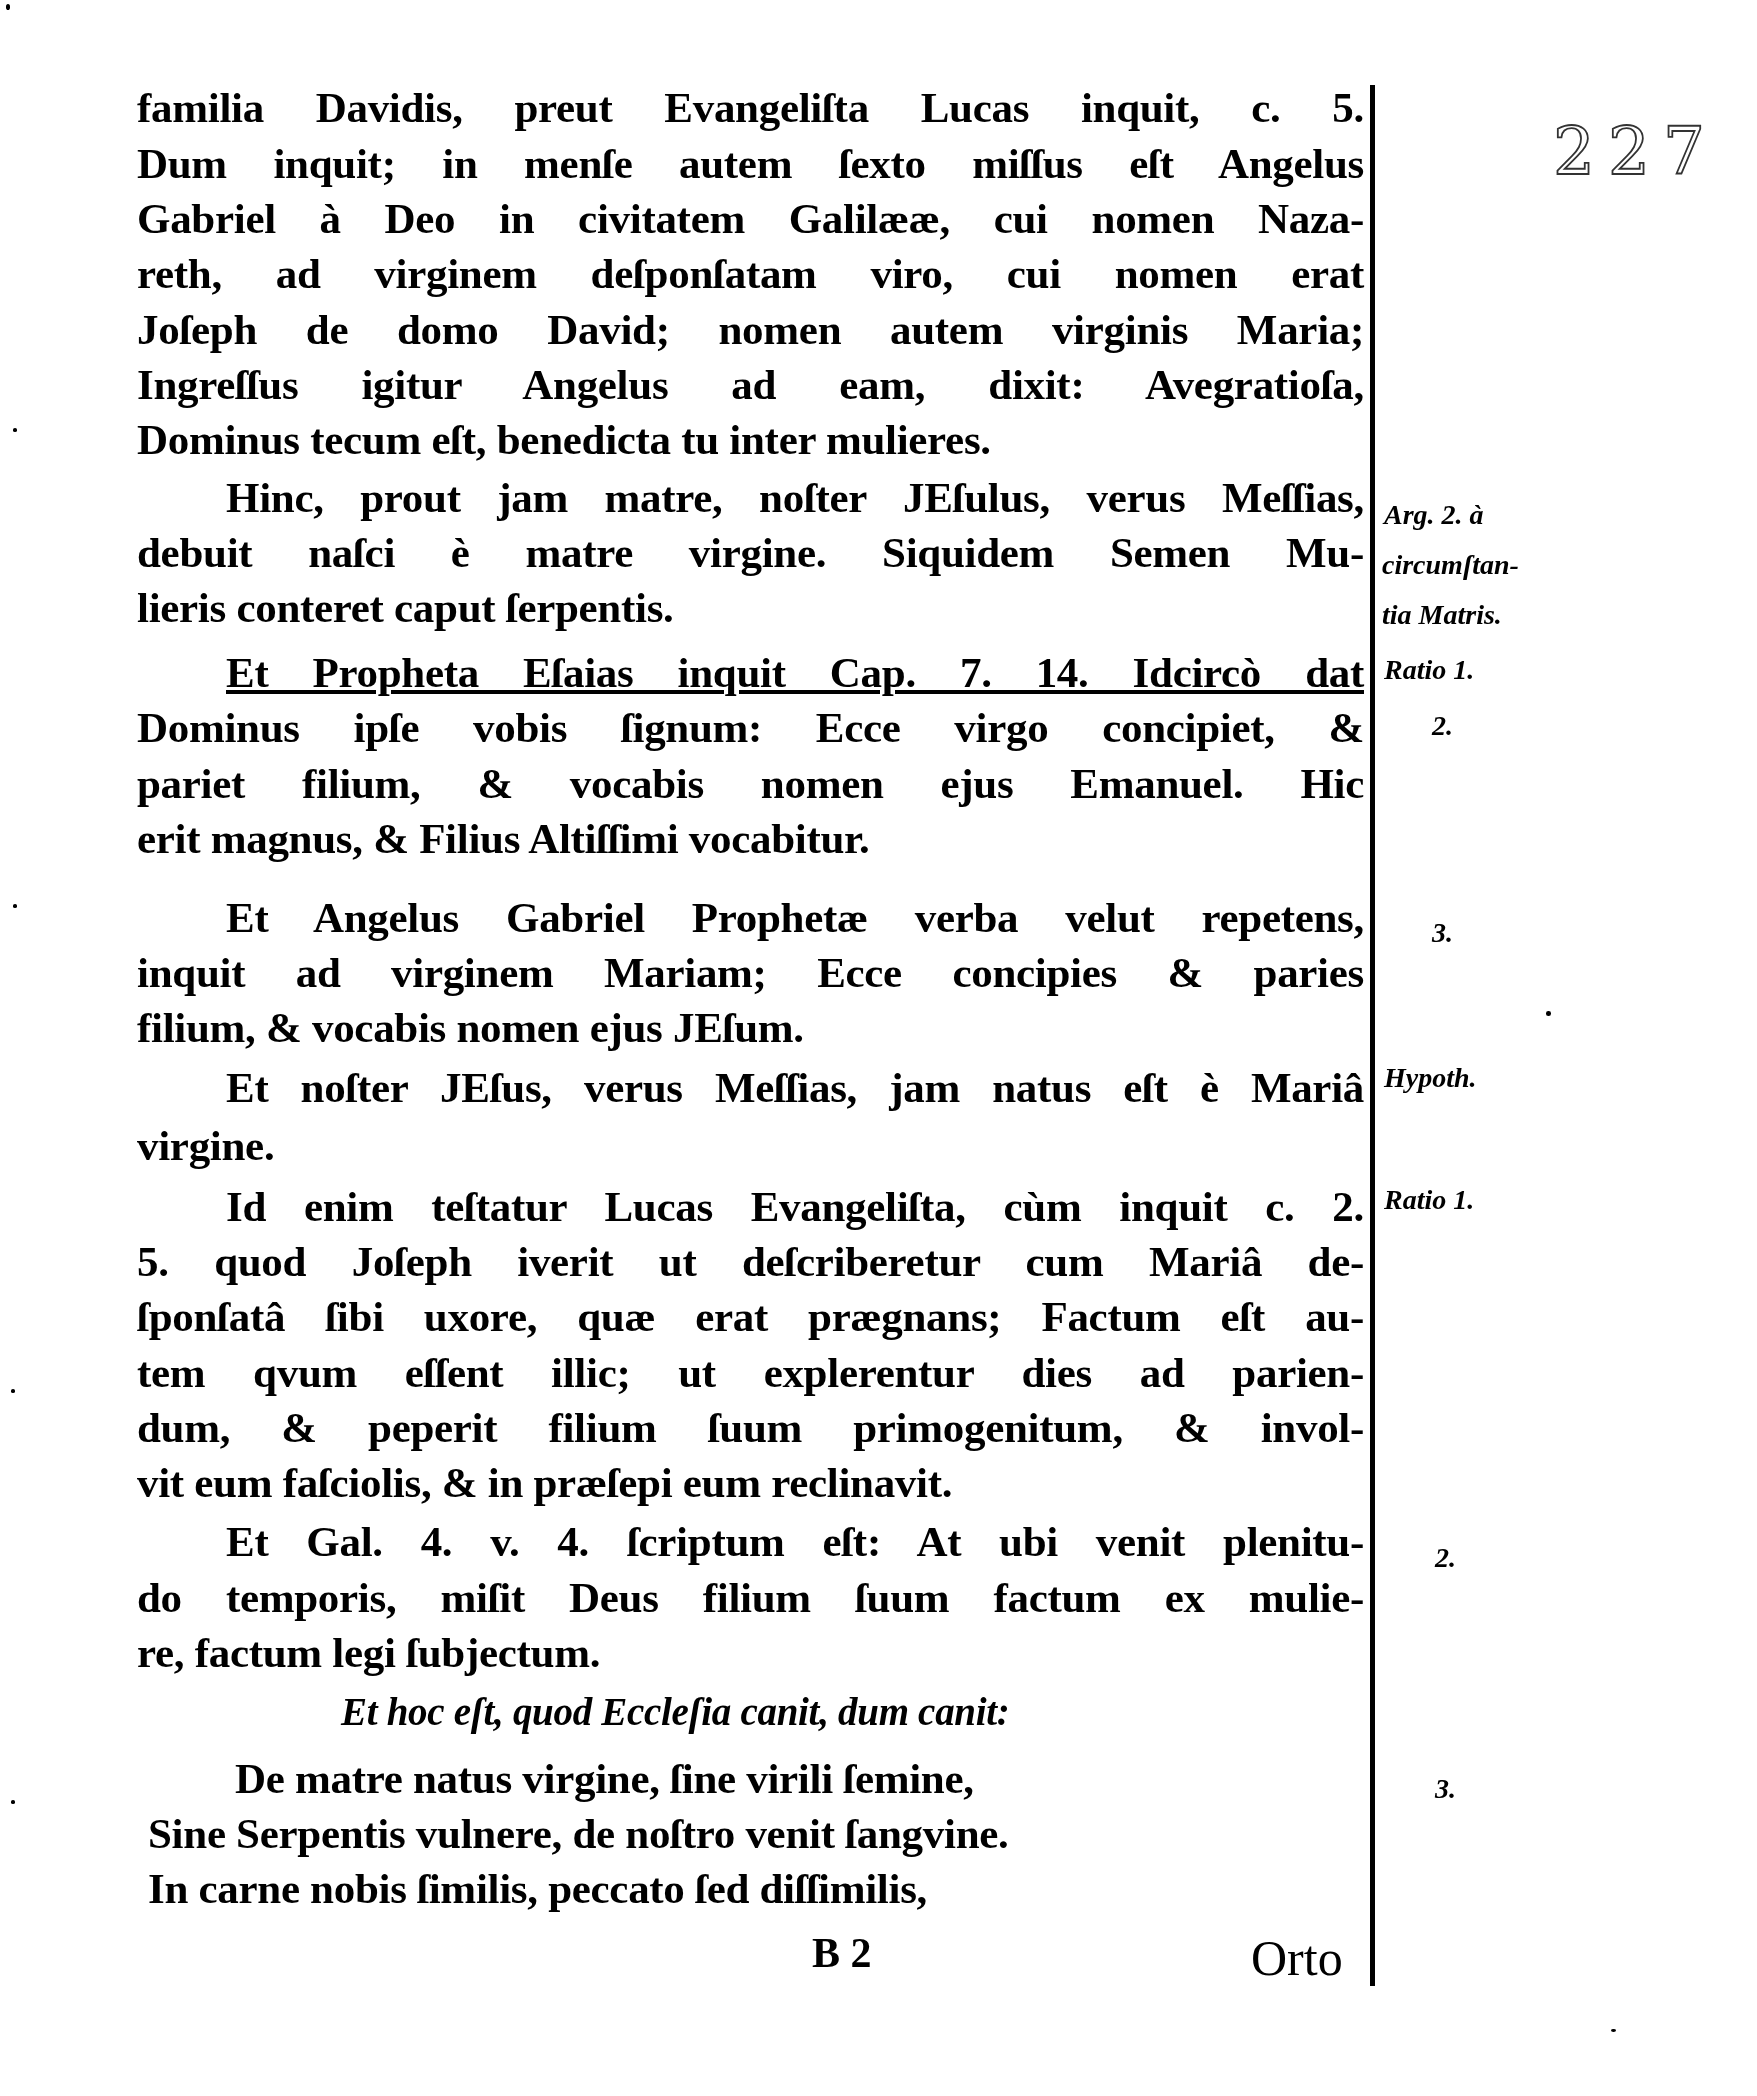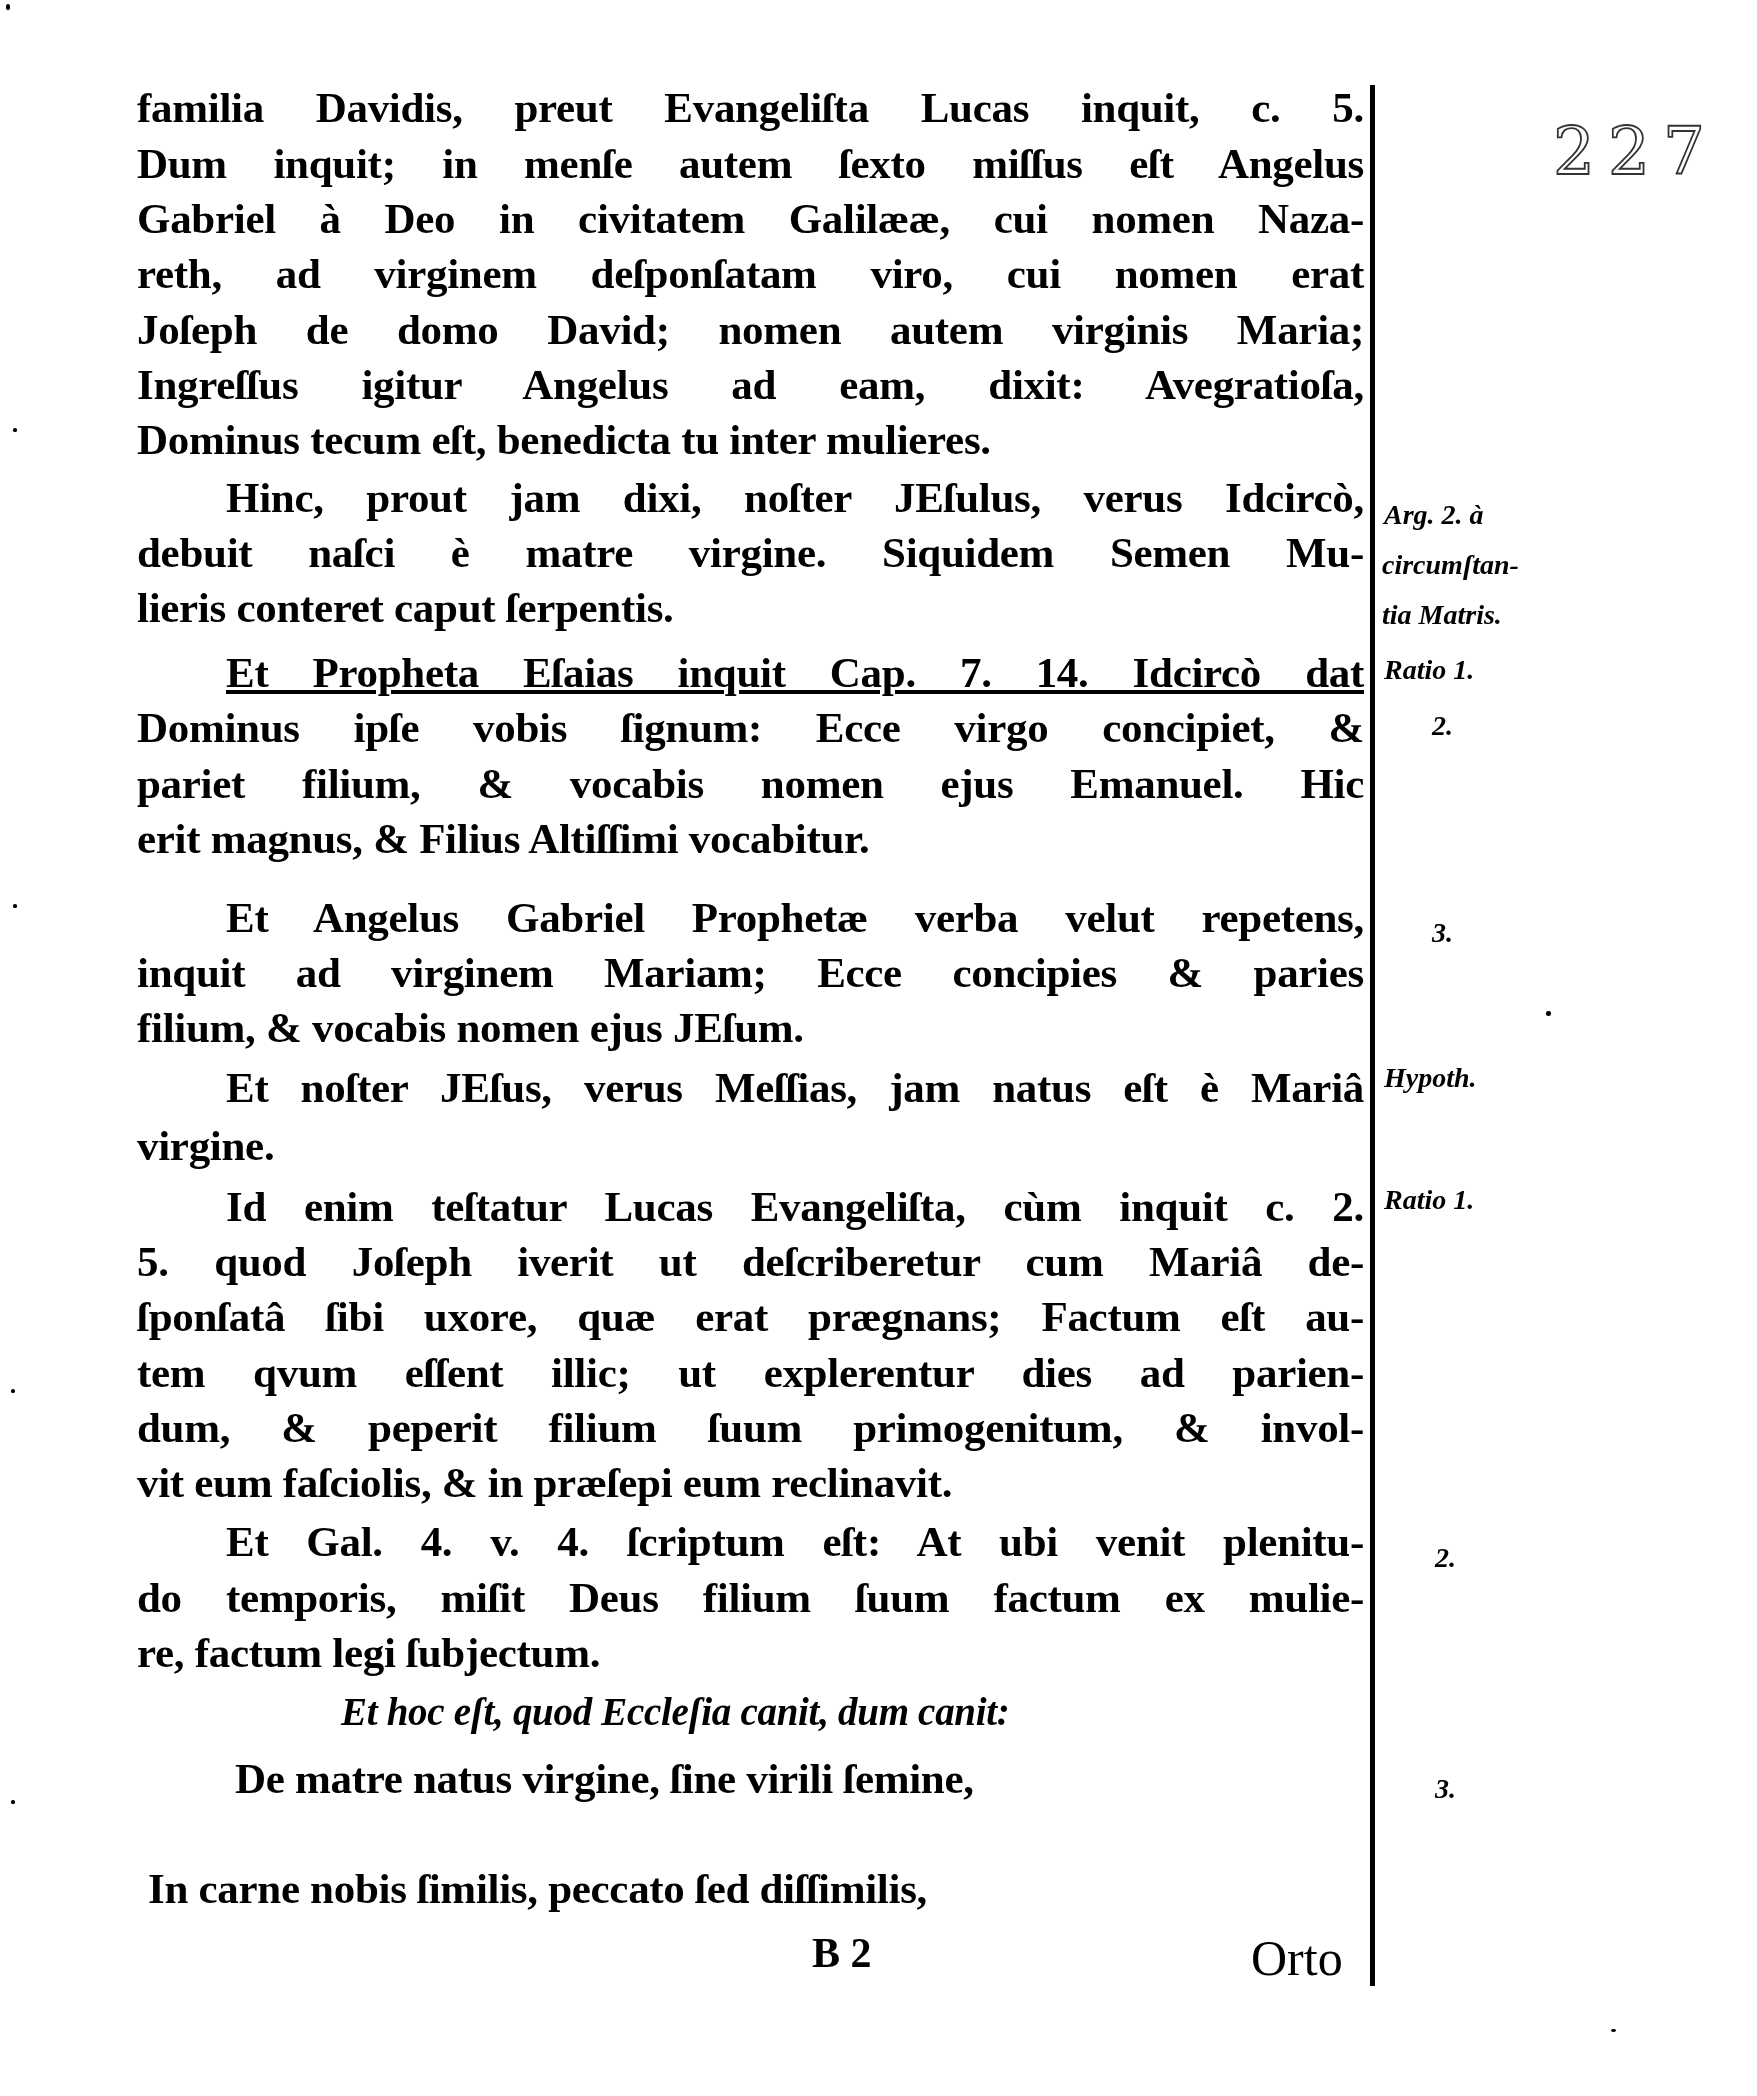--- a/index.html
+++ b/index.html
@@ -32,21 +32,21 @@
   <div class="rule"></div>
 
   <div class="line justify" style="top:81px;">familia Davidis, preut Evangeliſta Lucas inquit, c. 5.</div>
   <div class="line justify" style="top:137px;">Dum inquit; in menſe autem ſexto miſſus eſt Angelus</div>
   <div class="line justify" style="top:192px;">Gabriel à Deo in civitatem Galilææ, cui nomen Naza-</div>
   <div class="line justify" style="top:247px;font-family:Liberation Serif, serif;">reth, ad virginem deſponſatam viro, cui nomen erat</div>
   <div class="line justify" style="top:303px;">Joſeph de domo David; nomen autem virginis Maria;</div>
   <div class="line justify" style="top:358px;">Ingreſſus igitur Angelus ad eam, dixit: Avegratioſa,</div>
   <div class="line" style="top:413px;">Dominus tecum eſt, benedicta tu inter mulieres.</div>
 
-  <div class="line justify indent" style="top:471px;">Hinc, prout jam dixi, noſter JEſulus, verus Idcircò,</div>
+  <div class="line justify indent" style="top:471px;">Hinc, prout jam matre, noſter JEſulus, verus Meſſias,</div>
   <div class="line justify" style="top:526px;">debuit naſci è matre virgine. Siquidem Semen Mu-</div>
   <div class="line" style="top:581px;">lieris conteret caput ſerpentis.</div>
 
   <div class="line justify indent" style="top:646px;text-decoration:underline;">Et Propheta Eſaias inquit Cap. 7. 14. Idcircò dat</div>
   <div class="line justify" style="top:757px;">pariet filium, &amp; vocabis nomen ejus Emanuel. Hic</div>
   <div class="line justify" style="top:701px;">Dominus ipſe vobis ſignum: Ecce virgo concipiet, &amp;</div>
   <div class="line" style="top:812px;">erit magnus, &amp; Filius Altiſſimi vocabitur.</div>
 
   <div class="line justify indent" style="top:891px;">Et Angelus Gabriel Prophetæ verba velut repetens,</div>
   <div class="line justify" style="top:946px;">inquit ad virginem Mariam; Ecce concipies &amp; paries</div>
@@ -62,20 +62,21 @@
   <div class="line justify" style="top:1401px;">dum, &amp; peperit filium ſuum primogenitum, &amp; invol-</div>
   <div class="line" style="top:1456px;">vit eum faſciolis, &amp; in præſepi eum reclinavit.</div>
 
   <div class="line justify indent" style="top:1515px;">Et Gal. 4. v. 4. ſcriptum eſt: At ubi venit plenitu-</div>
   <div class="line justify" style="top:1571px;">do temporis, miſit Deus filium ſuum factum ex mulie-</div>
   <div class="line" style="top:1626px;">re, factum legi ſubjectum.</div>
 
   <div class="line italic-center" style="top:1685px;">Et hoc eſt, quod Eccleſia canit, dum canit:</div>
 
   <div class="line verse" style="top:1752px;">De matre natus virgine, ſine virili ſemine,</div>
+  <div class="line verse2" style="top:1807px;">Sine Serpentis vulnere, de noſtro venit ſangvine.</div>
   <div class="line verse2" style="top:1862px;">In carne nobis ſimilis, peccato ſed diſſimilis,</div>
 
   <div class="signature">B 2</div>
   <div class="catchword">Orto</div>
 
   <div class="margin-note" style="left:1384px; top:498px;">Arg. 2. à</div>
   <div class="margin-note" style="left:1382px; top:548px;">circumſtan-</div>
   <div class="margin-note" style="left:1382px; top:598px;">tia Matris.</div>
   <div class="margin-note" style="left:1384px; top:653px;">Ratio 1.</div>
   <div class="margin-note" style="left:1432px; top:709px;">2.</div>

